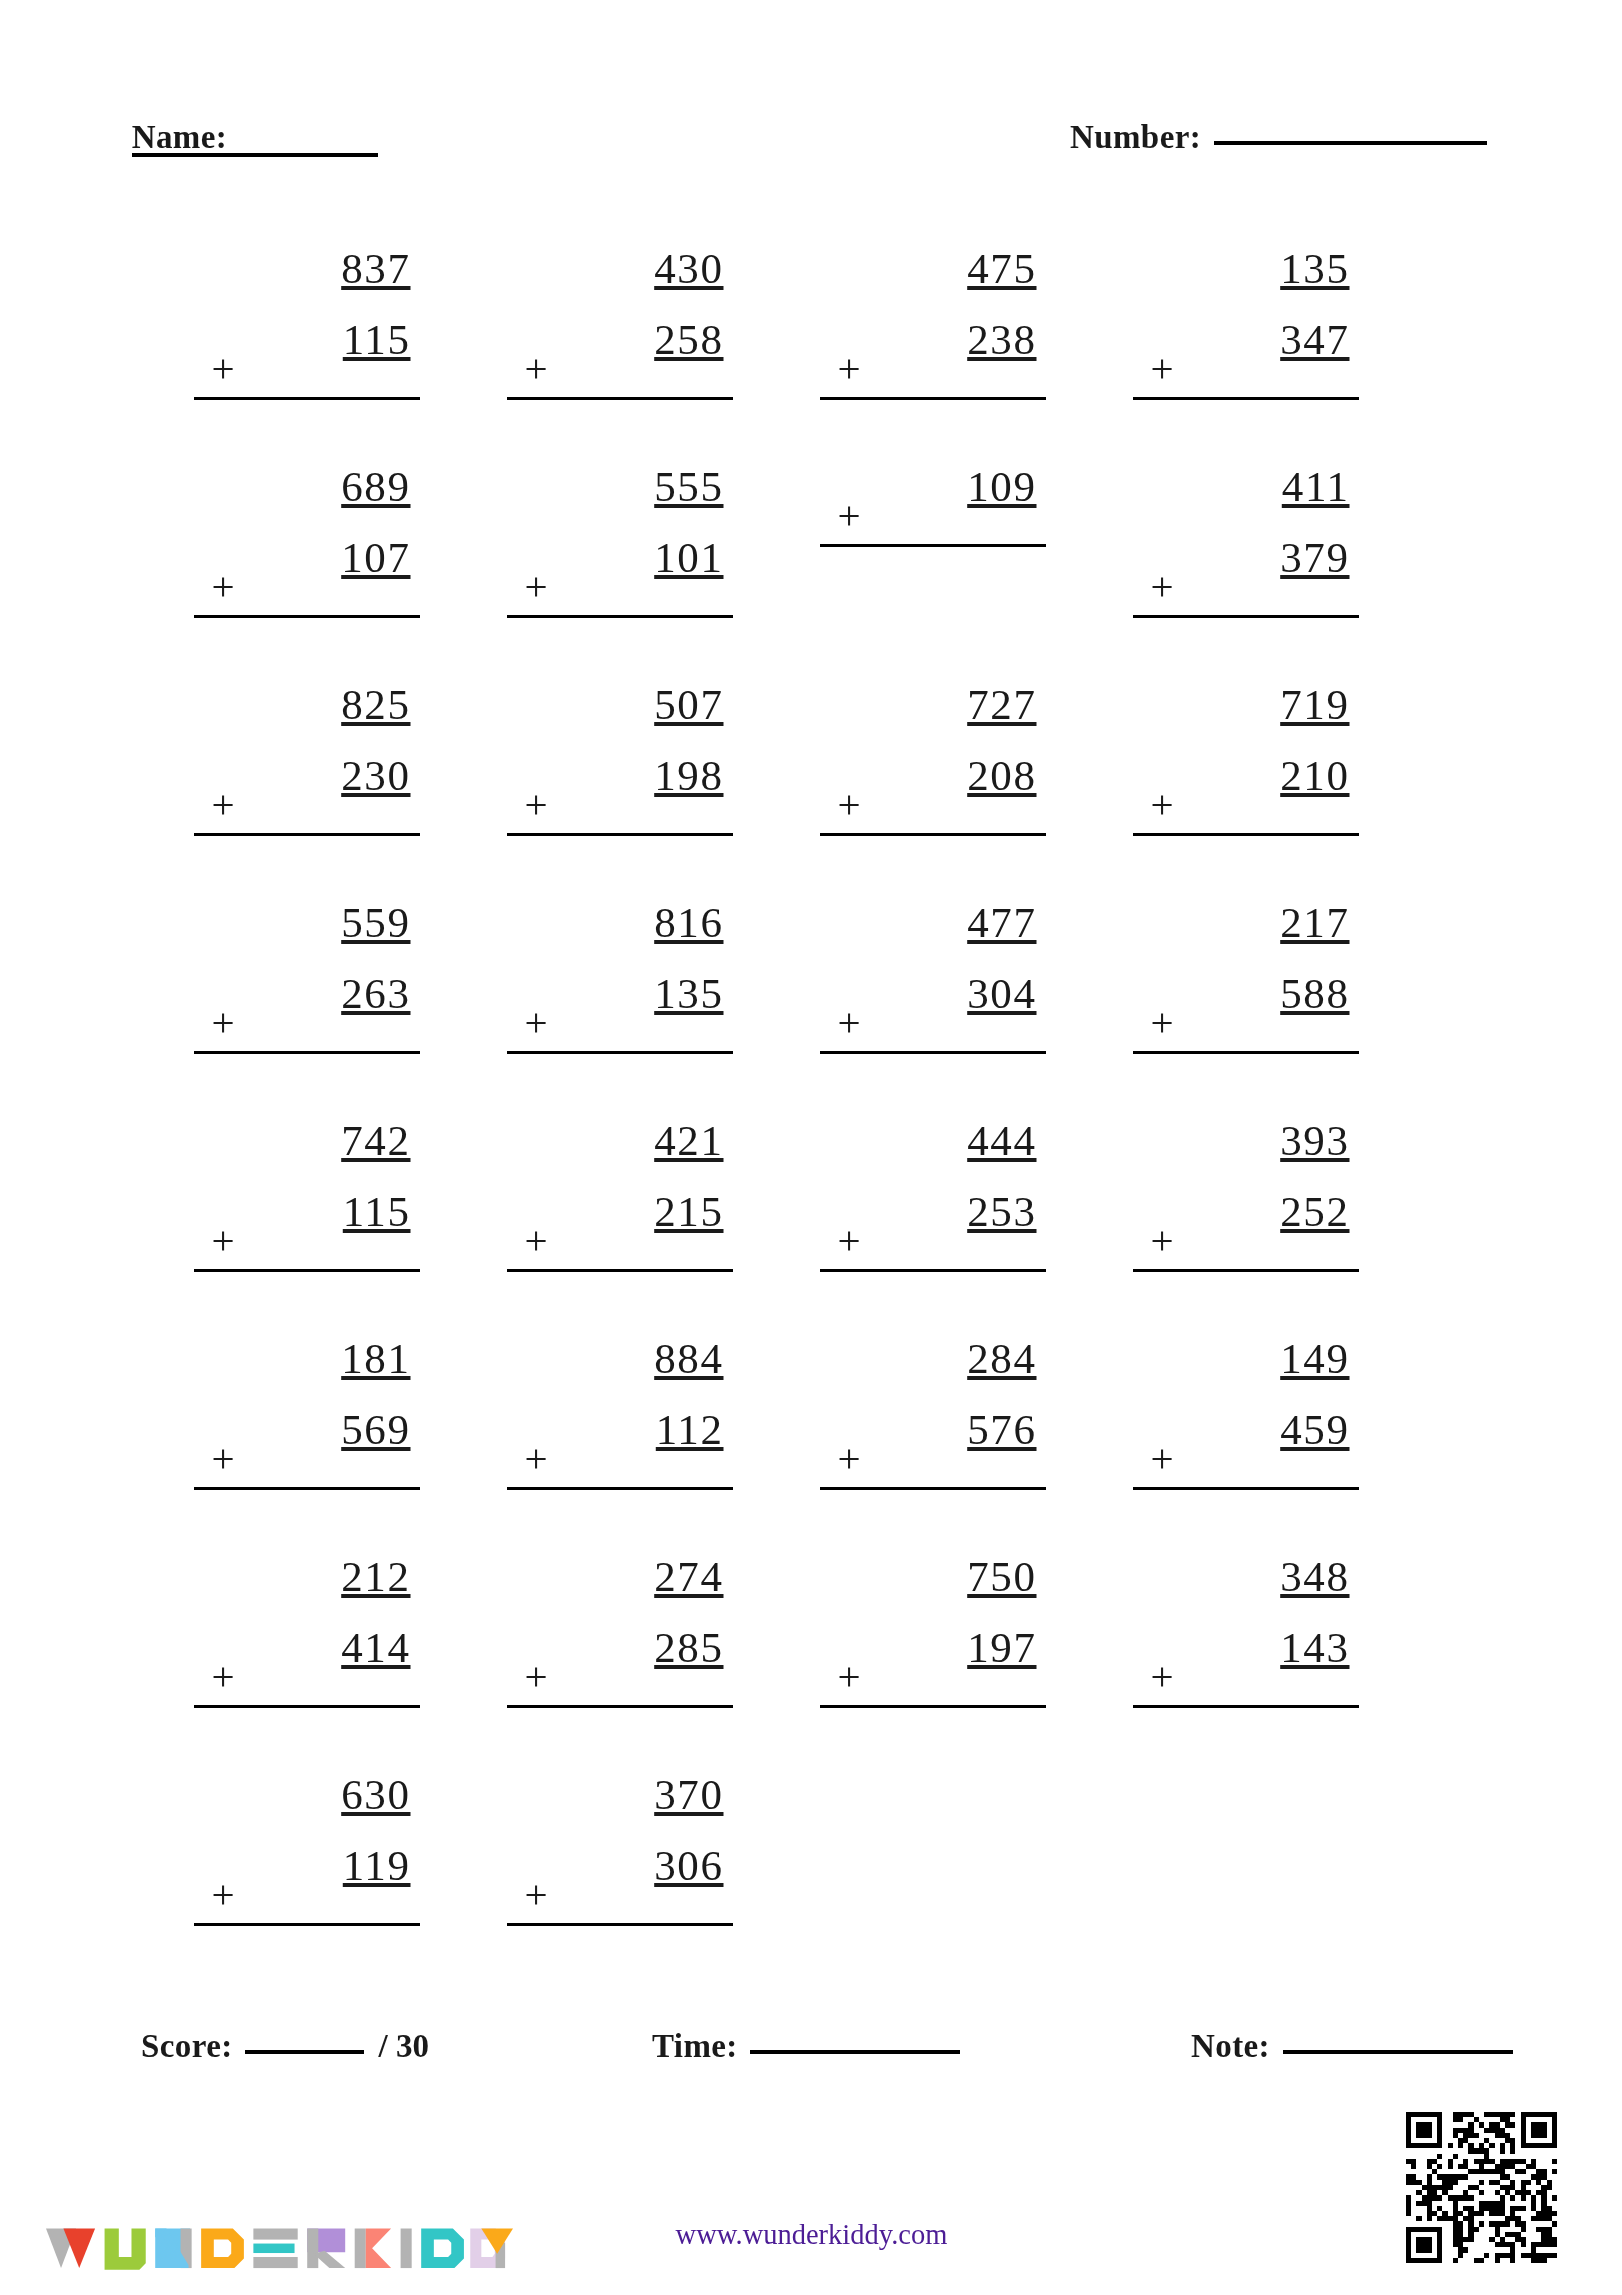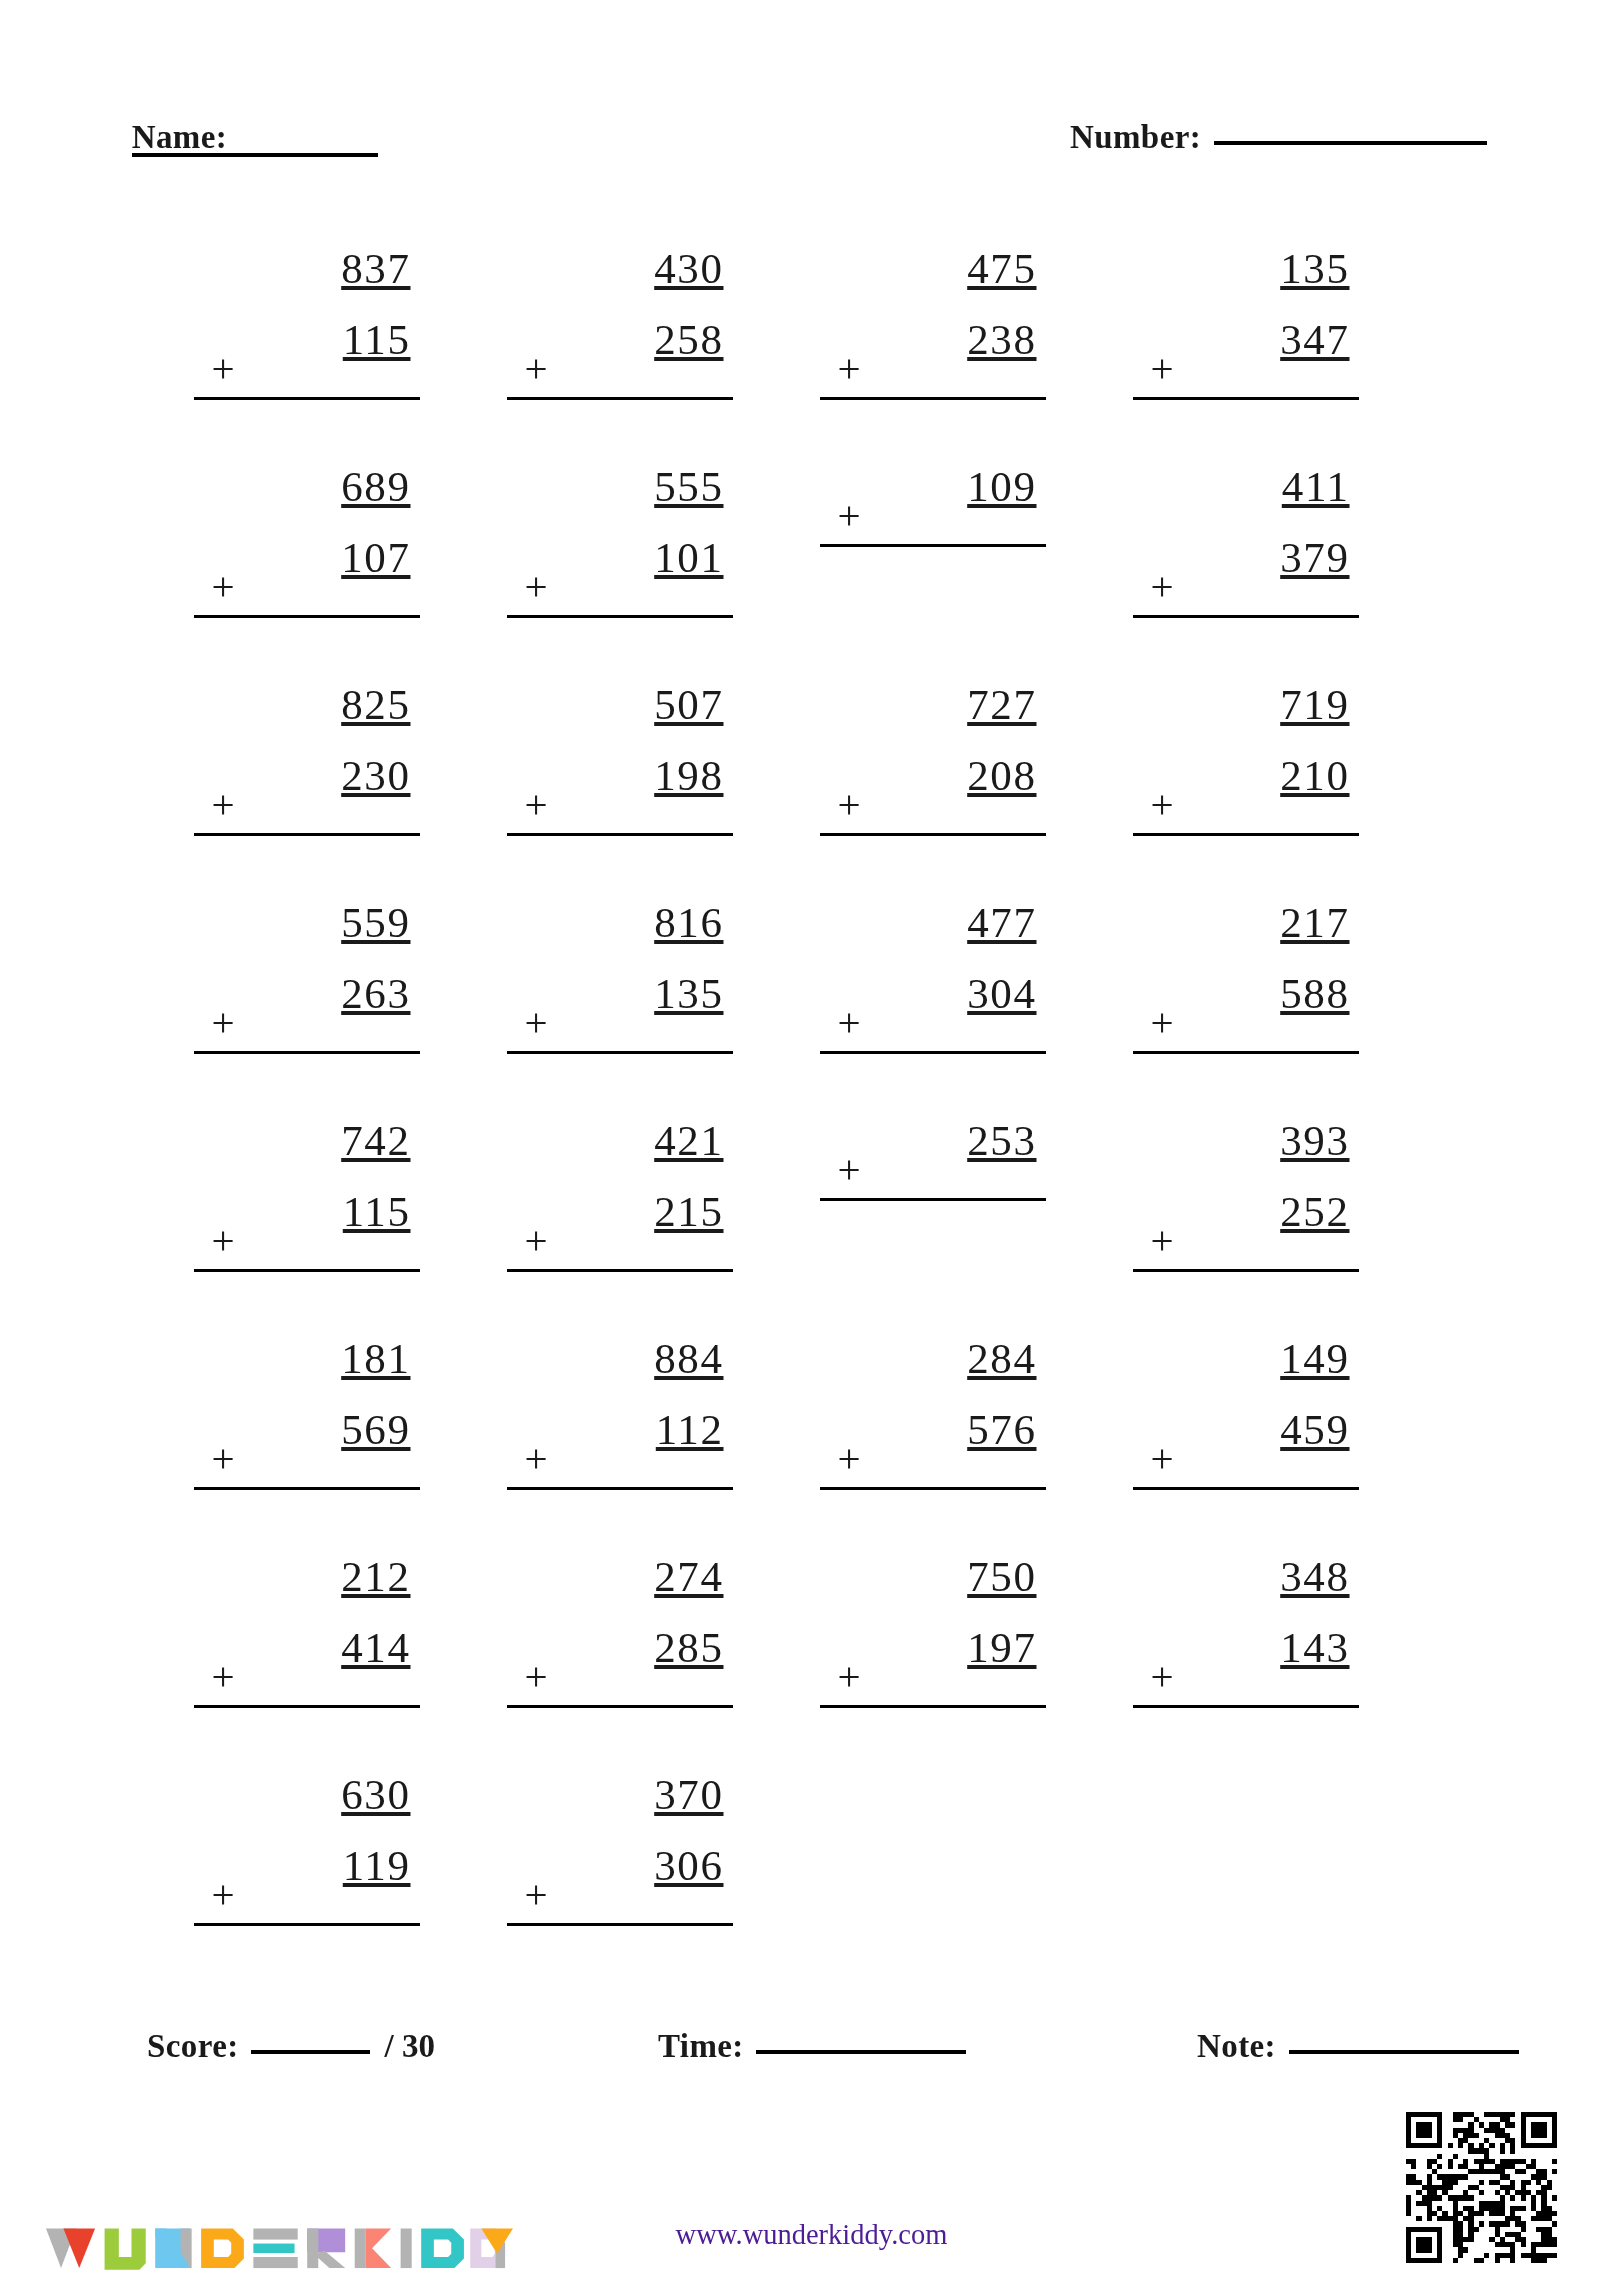--- a/index.html
+++ b/index.html
@@ -92,21 +92,21 @@
   .rule {
     border-bottom: 3.2px solid #000000;
     width: 226px;
     margin-top: 8px;
   }
 
   
   #footer-fields {
     position: absolute;
     top: 2028px;
-    left: 8px;
+    left: 2px;
     width: 1290px;
     height: 63px;
     padding-left: 22px;
   }
   #field-score { left: 139px; top: 0; }
   #field-score .blank { width: 119px; }
   #field-score .score-total {
     font-weight: bold;
     font-size: 33px;
     margin-left: 14.3px;
@@ -380,20 +380,23 @@
           </div>
           <div class="prob-line">
             <span class="op-sign">+</span>
             <span class="operand">215</span>
           </div>
           <div class="rule"></div>
         </div>
       </div>
       <div class="prob-cell">
         <div class="problem">
+          <div class="prob-line">
+            <span class="operand top-operand">444</span>
+          </div>
           <div class="prob-line">
             <span class="op-sign">+</span>
             <span class="operand">253</span>
           </div>
           <div class="rule"></div>
         </div>
       </div>
       <div class="prob-cell">
         <div class="problem">
           <div class="prob-line">

